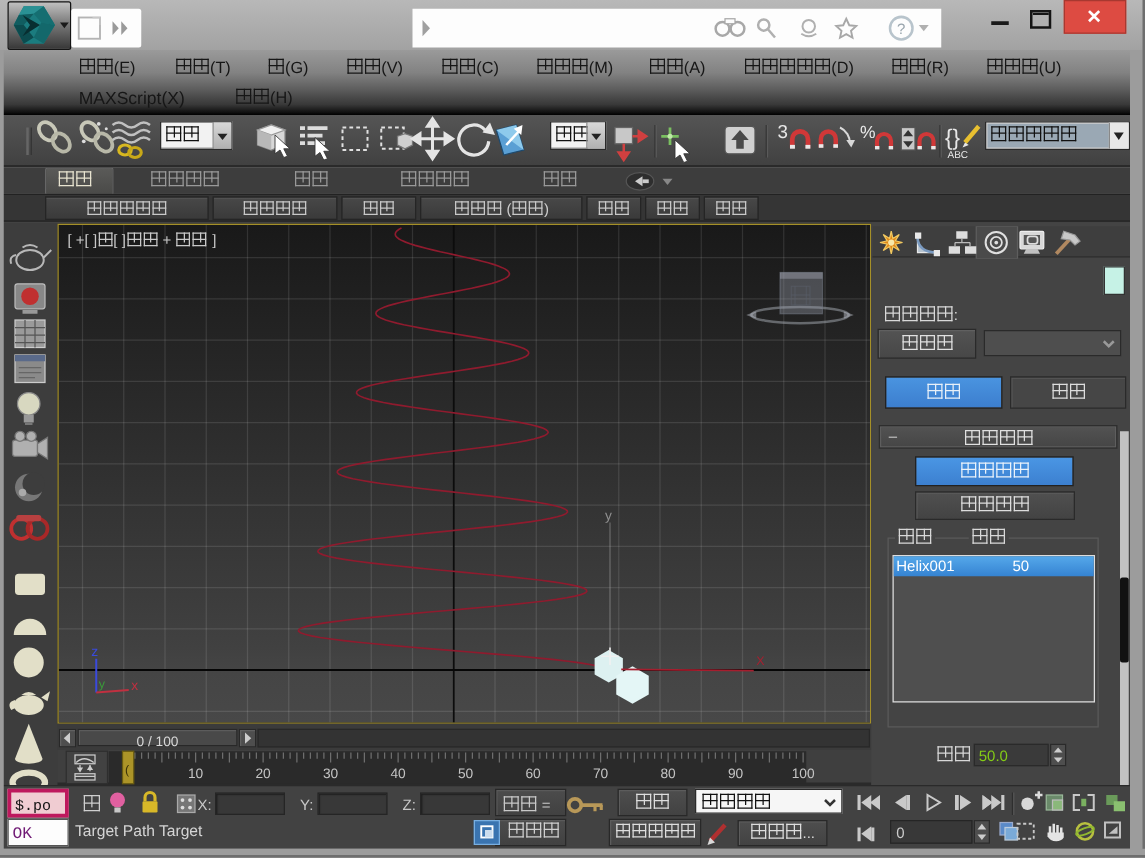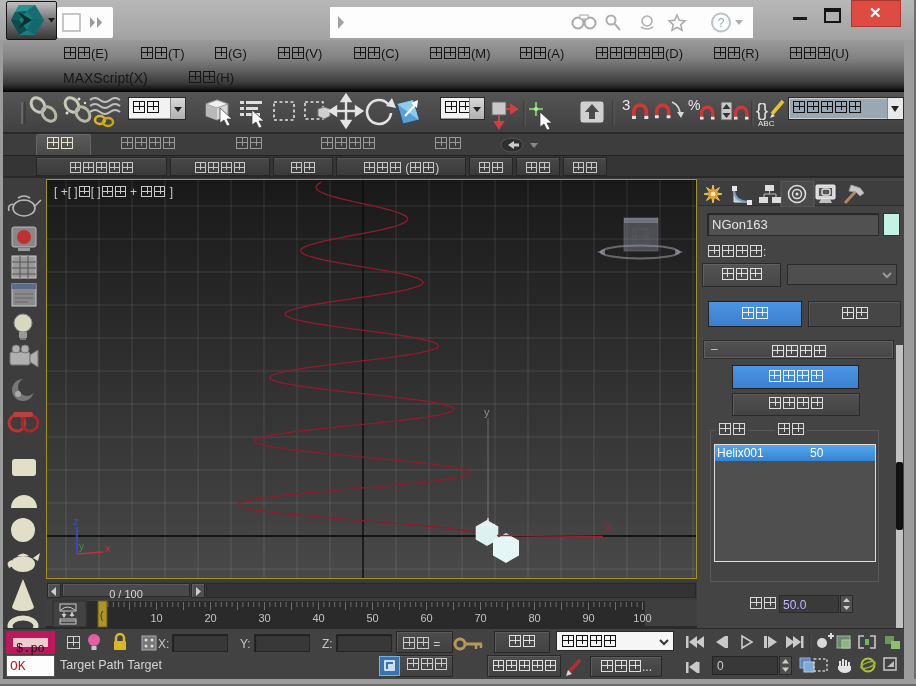--- a/index.html
+++ b/index.html
@@ -481,23 +481,20 @@
       <circle cx="99" cy="13" r="8.5" fill="none" stroke="#e0e0e0" stroke-width="1.6"></circle>
       <circle cx="99" cy="13" r="4.5" fill="none" stroke="#e0e0e0" stroke-width="1.4"></circle>
       <circle cx="99" cy="13" r="1.5" fill="#e0e0e0"></circle>
       <rect x="118" y="4" width="19" height="14" rx="1" fill="#d8d8d8" stroke="#eee"></rect>
       <rect x="121" y="7" width="13" height="8" fill="#555"></rect>
       <rect x="124" y="8" width="8" height="6" rx="2" fill="none" stroke="#ddd" stroke-width="1.4"></rect>
       <polygon points="123,18 132,18 134,22 121,22" fill="#c0c0c0"></polygon>
       <line x1="147" y1="22" x2="159" y2="9" stroke="#b08860" stroke-width="3"></line>
       <path d="M153 4 l9 3 4 5 -4 3 -4 -4 -7 -1 z" fill="#c8c8c8" stroke="#999"></path>
     </svg>
-<div class="abs" style="left:707px;top:213px;width:172px;height:23px;background:#515151;border:1px solid #2a2a2a;box-shadow:inset 1px 1px 1px #242424;">
-      <div class="t" style="left:4px;top:3px;color:#e4e4e4;font-size:13px;">NGon163</div>
-    </div>
 <div class="abs" style="left:883px;top:213px;width:17px;height:23px;background:#c6f2e6;border:1px solid #333;"></div>
 <div class="t" style="left:707px;top:245px;color:#d8d8d8;font-size:12px;"><i class="c s12 "></i><i class="c s12 "></i><i class="c s12 "></i><i class="c s12 "></i>:</div>
 <div class="abs" style="left:702px;top:263px;width:79px;height:24px;background:linear-gradient(#535353,#474747);border:1px solid #2a2a2a;box-shadow:inset 1px 1px 0 #606060;text-align:center;"><span style="color:#e0e0e0;font-size:12px;line-height:22px;"><i class="c s12 "></i><i class="c s12 "></i><i class="c s12 "></i></span></div>
 <div class="abs" style="left:787px;top:264px;width:110px;height:21px;background:#4e4e4e;border:1px solid #2a2a2a;">
       <svg class="abs" style="right:2px;top:3px;" width="14" height="14">
         <polyline points="3,5 7,9 11,5" fill="none" stroke="#999" stroke-width="2"></polyline>
       </svg>
     </div>
 <div class="abs" style="left:708px;top:301px;width:94px;height:26px;background:linear-gradient(#4a94e0,#3c7ece);border:1px solid #222;text-align:center;"><span style="color:#e8f0f8;font-size:12px;line-height:24px;"><i class="c s12 "></i><i class="c s12 "></i></span></div>
 <div class="abs" style="left:808px;top:301px;width:93px;height:26px;background:#464646;border:1px solid #2a2a2a;box-shadow:inset 1px 1px 0 #585858;text-align:center;"><span style="color:#ddd;font-size:12px;line-height:24px;"><i class="c s12 "></i><i class="c s12 "></i></span></div>
@@ -507,34 +504,34 @@
 <div class="abs" style="left:710px;top:430px;width:169px;height:152px;border:1px solid #5a5a5a;border-top:1px solid #5a5a5a;"></div>
 <div class="t" style="left:716px;top:423px;color:#d8d8d8;font-size:12px;background:#444;padding:0 2px;"><i class="c s12 "></i><i class="c s12 "></i></div>
 <div class="t" style="left:775px;top:423px;color:#d8d8d8;font-size:12px;background:#444;padding:0 2px;"><i class="c s12 "></i><i class="c s12 "></i></div>
 <div class="abs" style="left:714px;top:444px;width:162px;height:118px;background:#4f4f4f;border:1px solid #ddd;"></div>
 <div class="abs" style="left:715px;top:445px;width:160px;height:16px;background:linear-gradient(#55a8ea,#3583d2);">
       <div class="t" style="left:2px;top:1px;color:#fff;font-size:12px;">Helix001</div>
       <div class="t" style="left:95px;top:1px;color:#fff;font-size:12px;">50</div>
     </div>
 <div class="t" style="left:749px;top:597px;color:#d8d8d8;font-size:12px;"><i class="c s12 "></i><i class="c s12 "></i></div>
 <div class="abs" style="left:779px;top:595px;width:60px;height:18px;background:#3a3a3a;border:1px solid #2a2a2a;">
-      <div class="t" style="left:3px;top:2px;color:#c4b5fd;font-size:12px;">50.0</div>
+      <div class="t" style="left:3px;top:2px;color:#84cc16;font-size:12px;">50.0</div>
     </div>
 <div class="abs" style="left:840px;top:595px;width:13px;height:18px;background:#4e4e4e;border:1px solid #2a2a2a;"><svg width="11" height="16">
         <polygon points="5.5,2 2,6 9,6" fill="#ccc"></polygon>
         <polygon points="5.5,14 2,10 9,10" fill="#ccc"></polygon>
       </svg></div>
 <div class="abs" style="left:896px;top:345px;width:7px;height:283px;background:#c2c2c2;"></div>
 <div class="abs" style="left:896px;top:462px;width:7px;height:68px;background:#111;border-radius:2px;"></div>
 <div class="abs" style="left:0;top:628px;width:916px;height:51px;background:#424242;border-top:1px solid #2a2a2a;"></div>
-<div class="abs" style="left:6px;top:631px;width:49px;height:23px;background:#f0ccd2;border:7px solid #be185d;">
+<div class="abs" style="left:6px;top:631px;width:49px;height:23px;background:#f0ccd2;border:3px solid #be185d;">
       <div class="t" style="left:3px;top:4px;color:#111;font-size:12px;font-family:'Liberation Mono',monospace;">$.po</div>
     </div>
 <div class="abs" style="left:6px;top:655px;width:49px;height:22px;background:#fdfdfd;border:1px solid #555;">
-      <div class="t" style="left:3px;top:3px;color:#b91c1c;font-size:13px;font-family:'Liberation Mono',monospace;">OK</div>
+      <div class="t" style="left:3px;top:3px;color:#701a75;font-size:13px;font-family:'Liberation Mono',monospace;">OK</div>
     </div>
 <div class="t" style="left:66px;top:636px;color:#cfcfcf;font-size:13px;"><i class="c s13 "></i></div>
 <svg class="abs" style="left:86px;top:632px;" width="76" height="22" viewBox="0 0 76 22">
       <circle cx="8" cy="8" r="6" fill="#e060a0"></circle>
       <rect x="5.5" y="14" width="5" height="4" fill="#c8c8c8"></rect>
       <rect x="28" y="9" width="12" height="9" rx="1" fill="#d8b828"></rect>
       <path d="M30 9 v-3 a4 4 0 0 1 8 0 v3" fill="none" stroke="#d8b828" stroke-width="2.5"></path>
       <rect x="56" y="4" width="14" height="14" fill="#777" stroke="#aaa"></rect>
       <circle cx="60" cy="8" r="1.5" fill="#ddd"></circle>
       <circle cx="66" cy="8" r="1.5" fill="#ddd"></circle>

